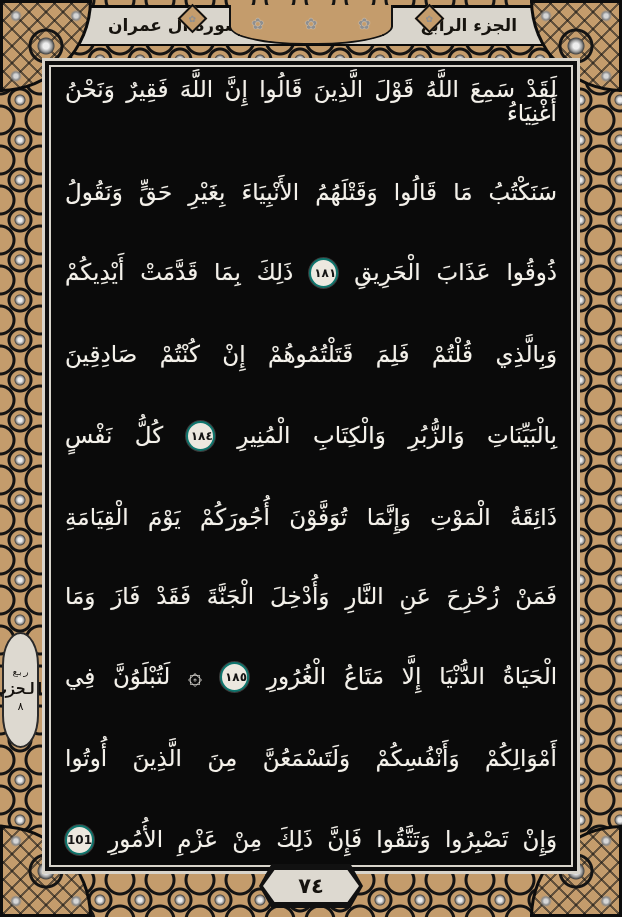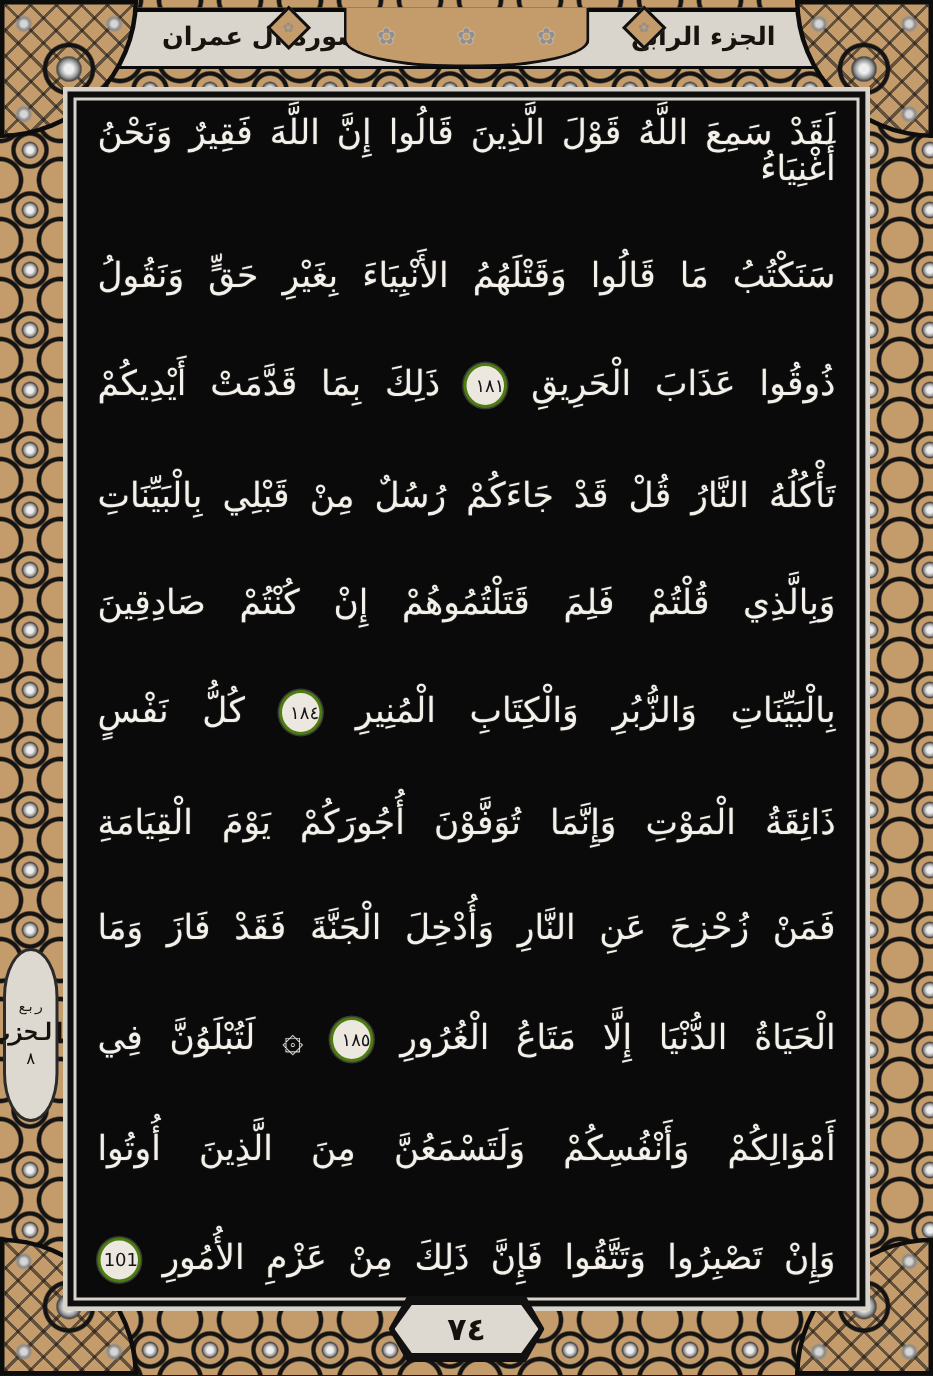--- a/index.html
+++ b/index.html
@@ -79,23 +79,23 @@
     position:absolute;inset:16px 20px;display:flex;flex-direction:column;
     justify-content:space-between;
   }
   .quran-line{
     direction:rtl;text-align:justify;text-align-last:justify;
     font-size:23px;line-height:1.05;color:#f4f1ea;
     text-shadow:0 0 1px rgba(255,255,255,.35);
   }
   .verse-marker{
     display:inline-block;width:29px;height:30px;line-height:27px;
-    background:#ece8df;color:#141414;border:2px solid #4d7c0f;
+    background:#ece8df;color:#141414;border:2px solid #0f766e;
     box-shadow:0 0 0 1px #3a3a3a;border-radius:50%;
-    font-size:12px;font-weight:normal;text-align:center;vertical-align:middle;
+    font-size:12px;font-weight:bold;text-align:center;vertical-align:middle;
     text-shadow:none;box-sizing:border-box;
   }
   .hizb-star{font-size:24px;color:#f4f1ea;vertical-align:middle;}
   
   .hizb-medallion{
     position:absolute;left:2px;top:632px;width:37px;height:116px;z-index:5;
     background:#ddd9d0;border:2px solid #2a2a2a;border-radius:50% / 28%;
     box-sizing:border-box;display:flex;flex-direction:column;align-items:center;
     justify-content:center;gap:1px;direction:rtl;color:#15120e;font-family:Liberation Mono, monospace;
   }
@@ -143,21 +143,20 @@
   <div class="corner tl"></div>
   <div class="corner tr"></div>
   <div class="corner bl"></div>
   <div class="corner br"></div>
 
   <div class="text-frame">
     <div class="text-area">
         <div class="quran-line"><span>لَقَدْ سَمِعَ اللَّهُ قَوْلَ الَّذِينَ قَالُوا إِنَّ اللَّهَ فَقِيرٌ وَنَحْنُ أَغْنِيَاءُ</span></div>
         <div class="quran-line"><span>سَنَكْتُبُ مَا قَالُوا وَقَتْلَهُمُ الأَنْبِيَاءَ بِغَيْرِ حَقٍّ وَنَقُولُ</span></div>
         <div class="quran-line"><span>ذُوقُوا عَذَابَ الْحَرِيقِ</span> <span class="verse-marker">١٨١</span> <span>ذَلِكَ بِمَا قَدَّمَتْ أَيْدِيكُمْ</span></div>
-        <div class="quran-line"><span>تَأْكُلُهُ النَّارُ قُلْ قَدْ جَاءَكُمْ رُسُلٌ مِنْ قَبْلِي بِالْبَيِّنَاتِ</span></div>
         <div class="quran-line"><span>وَبِالَّذِي قُلْتُمْ فَلِمَ قَتَلْتُمُوهُمْ إِنْ كُنْتُمْ صَادِقِينَ</span></div>
         <div class="quran-line"><span>بِالْبَيِّنَاتِ وَالزُّبُرِ وَالْكِتَابِ الْمُنِيرِ</span> <span class="verse-marker">١٨٤</span> <span>كُلُّ نَفْسٍ</span></div>
         <div class="quran-line"><span>ذَائِقَةُ الْمَوْتِ وَإِنَّمَا تُوَفَّوْنَ أُجُورَكُمْ يَوْمَ الْقِيَامَةِ</span></div>
         <div class="quran-line"><span>فَمَنْ زُحْزِحَ عَنِ النَّارِ وَأُدْخِلَ الْجَنَّةَ فَقَدْ فَازَ وَمَا</span></div>
         <div class="quran-line"><span>الْحَيَاةُ الدُّنْيَا إِلَّا مَتَاعُ الْغُرُورِ</span> <span class="verse-marker">١٨٥</span> <span class="hizb-star">۞</span> <span>لَتُبْلَوُنَّ فِي</span></div>
         <div class="quran-line"><span>أَمْوَالِكُمْ وَأَنْفُسِكُمْ وَلَتَسْمَعُنَّ مِنَ الَّذِينَ أُوتُوا</span></div>
         <div class="quran-line"><span>وَإِنْ تَصْبِرُوا وَتَتَّقُوا فَإِنَّ ذَلِكَ مِنْ عَزْمِ الأُمُورِ</span> <span class="verse-marker">101</span></div>
       </div>
   </div>
 

